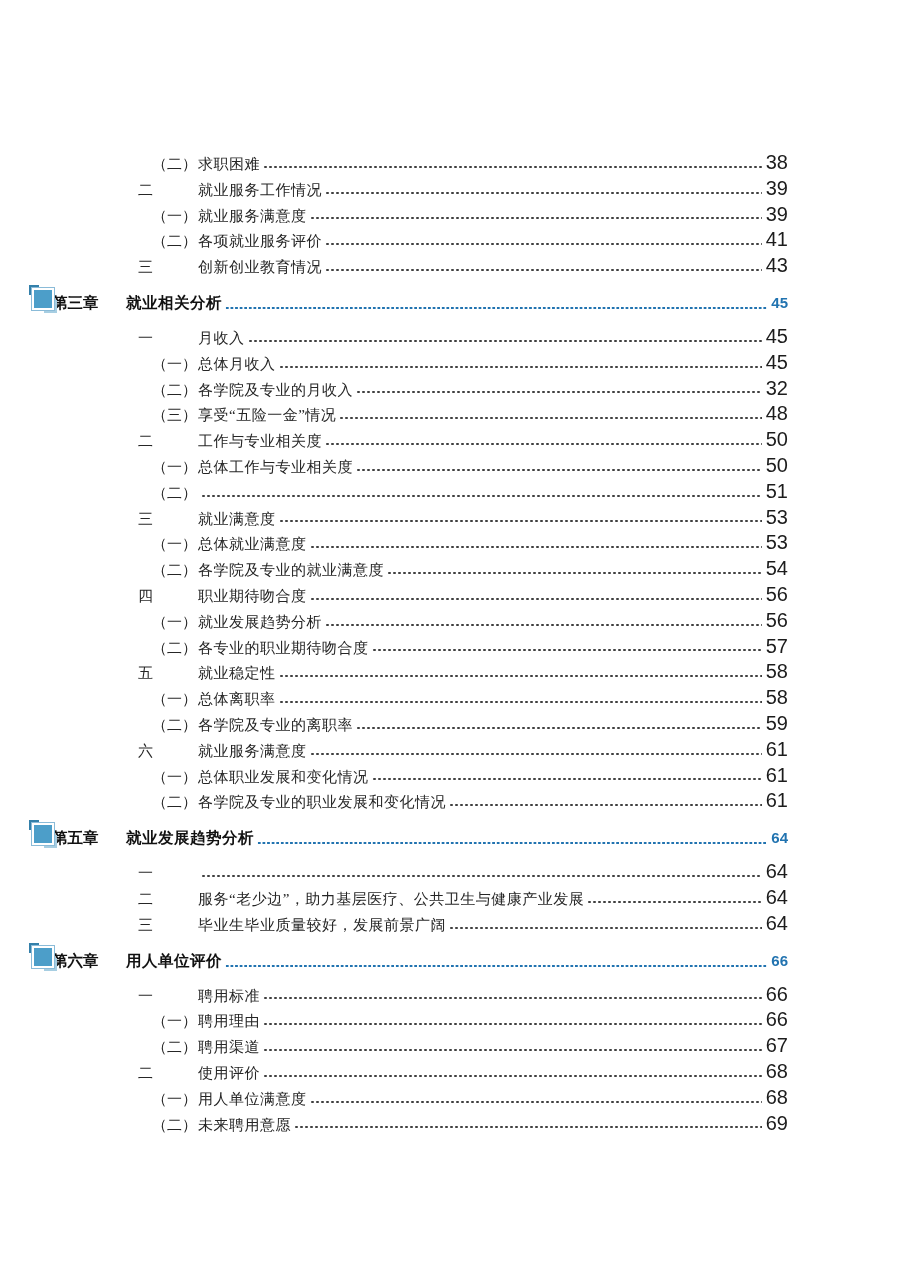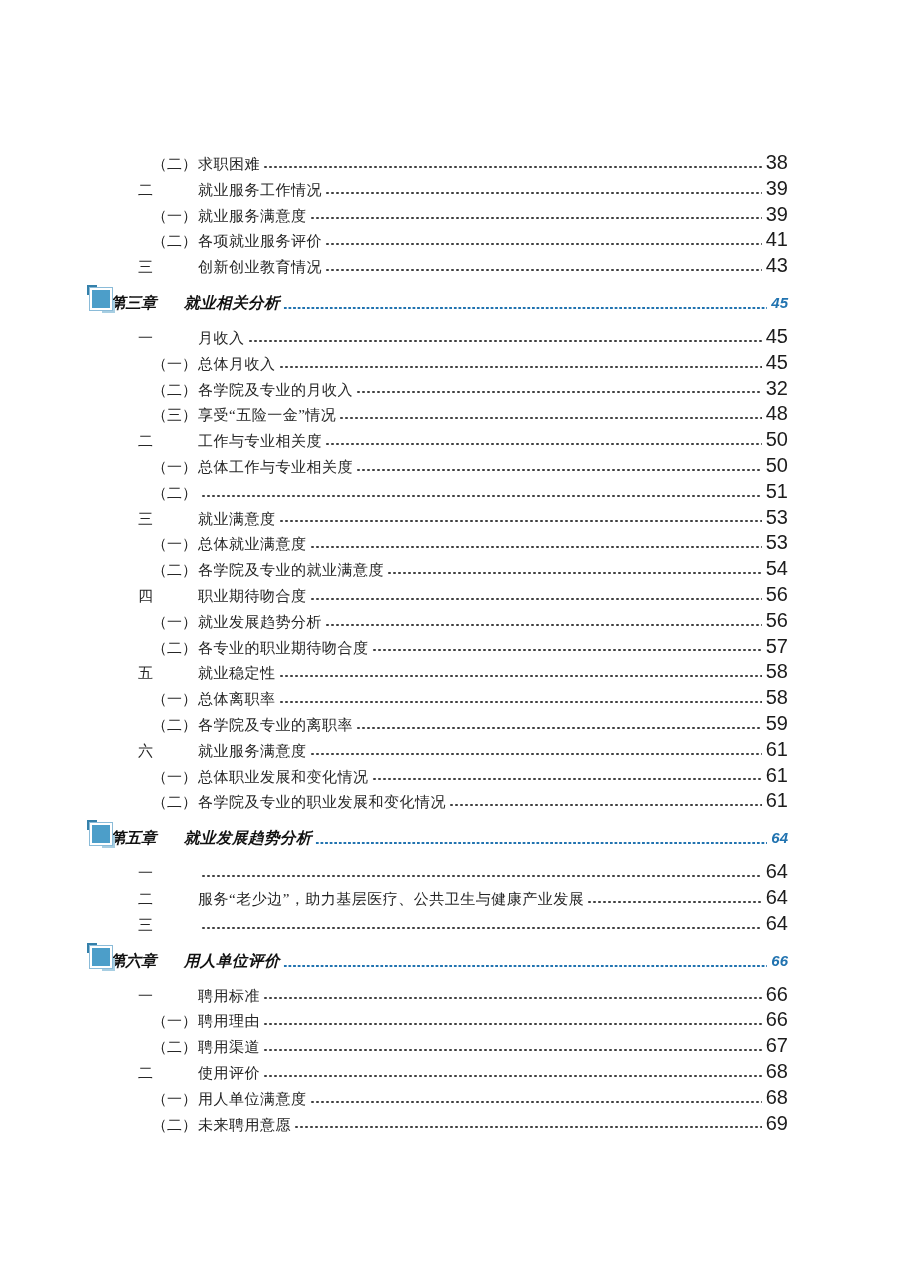--- a/index.html
+++ b/index.html
@@ -43,30 +43,29 @@
   .page-num {
     flex:none;
     margin-left:2px;
     font-family:"Liberation Sans", sans-serif;
     font-size:20px;
     color:#1c1c1c;
   }
 
   .chapter {
     position:relative;
-    margin-left:110px;
+    margin-left:52px;
     margin-top:9px;
     margin-bottom:6px;
     height:30px;
     line-height:30px;
     font-family:"Liberation Sans", sans-serif;
     font-weight:700;
     font-size:15.5px;
     color:#111111;
-    font-style:italic;
   }
   .chapter .label { width:74px; }
   .chapter .dots {
     background-image:radial-gradient(circle, #2173b0 1.15px, transparent 1.4px);
     background-size:4.6px 4px;
     background-position:left bottom 8px;
   }
   .chapter .page-num { color:#2173b0; font-weight:700; font-size:15px; }
 
   .chapter-icon { position:absolute; left:-23px; top:-3px; width:30px; height:34px; }
@@ -253,20 +252,21 @@
         <span class="page-num">64</span>
       </div>
       <div class="row sub1">
         <span class="label">二</span>
         <span class="title">服务“老少边”，助力基层医疗、公共卫生与健康产业发展</span>
         <span class="dots"></span>
         <span class="page-num">64</span>
       </div>
       <div class="row sub1">
         <span class="label">三</span>
+        <span class="title">毕业生毕业质量较好，发展前景广阔</span>
         <span class="dots"></span>
         <span class="page-num">64</span>
       </div>
       <div class="row chapter">
         <span class="chapter-icon">
           <i class="sq sq-outline"></i>
           <i class="sq sq-small"></i>
           <i class="sq sq-main"></i>
         </span>
         <span class="label">第六章</span>

